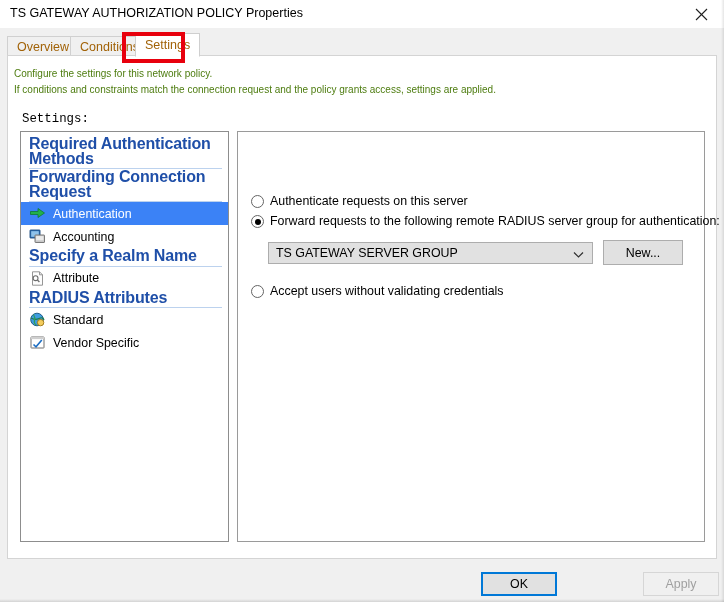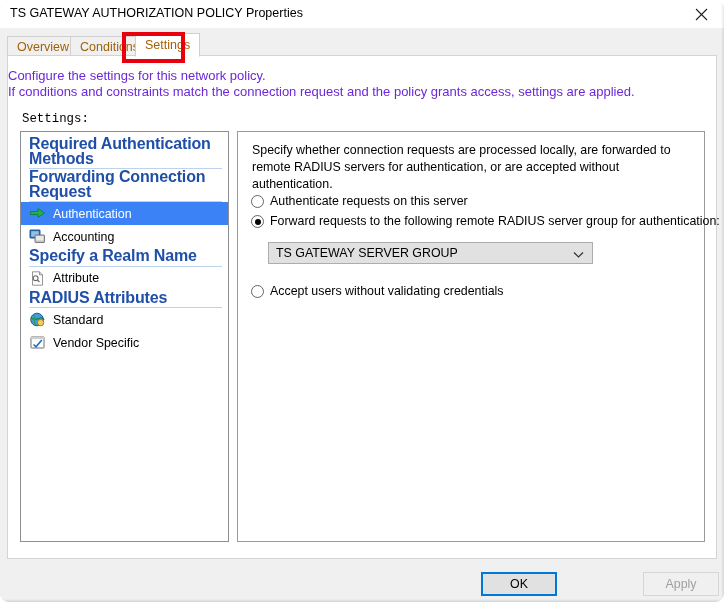--- a/index.html
+++ b/index.html
@@ -12,21 +12,20 @@
     -webkit-font-smoothing: antialiased;
   }
 
   #window {
     position: relative;
     width: 724px;
     height: 602px;
     background: #f0f0f0;
     box-sizing: border-box;
     overflow: hidden;
-    border-radius: 9px;
   }
 
   
   .titlebar {
     position: absolute;
     left: 0; top: 0;
     width: 724px;
     height: 29px;
     background: #ffffff;
     border-bottom: 1px solid #f0f0f0;
@@ -104,23 +103,23 @@
     width: 710px;
     height: 504px;
     background: #ffffff;
     border: 1px solid #d4d4d4;
     box-sizing: border-box;
     z-index: 1;
   }
 
   .intro-line {
     position: absolute;
-    left: 0;
-    font-size: 13px;
-    color: #6d28d9;
+    left: 6px;
+    font-size: 10px;
+    color: #4d7c0f;
     white-space: nowrap;
   }
   .intro1 { top: 12px; }
   .intro2 { top: 28px; }
   .settings-label {
     position: absolute;
     left: 14px;
     top: 56px;
     font-size: 12.4px;
     color: #000;
@@ -422,41 +421,41 @@
                 <path d="M4.5 10.5 L7 12.8 L12.8 6" fill="none" stroke="#1e6fc4" stroke-width="1.6"></path>
               </svg>
             </span>
             <span class="lbl">Vendor Specific</span>
           </div>
 
         </div>
       </div>
 
       <div class="content-panel">
-        <div class="desc">Specify whether connection requests are processed locally, are forwarded to remote RADIUS servers for authentication, or are accepted without authentication.</div>
 
         <div class="radio-row r1">
           <span class="rb"></span>
           <span>Authenticate requests on this server</span>
         </div>
 
         <div class="radio-row r2">
           <span class="rb checked"></span>
           <span>Forward requests to the following remote RADIUS server group for authentication:</span>
         </div>
 
         <div class="combo">
           <span>TS GATEWAY SERVER GROUP</span>
           <span class="chev">
             <svg width="11" height="8" viewBox="0 0 11 8">
               <path d="M1 1.5 L5.5 6 L10 1.5" fill="none" stroke="#303030" stroke-width="1.2"></path>
             </svg>
           </span>
         </div>
 
+        <div class="newbtn">New...</div>
 
         <div class="radio-row r3">
           <span class="rb"></span>
           <span>Accept users without validating credentials</span>
         </div>
       </div>
     </div>
 
     <div class="tabstrip">
       <div class="tab" style="left:0px;">Overview</div>

